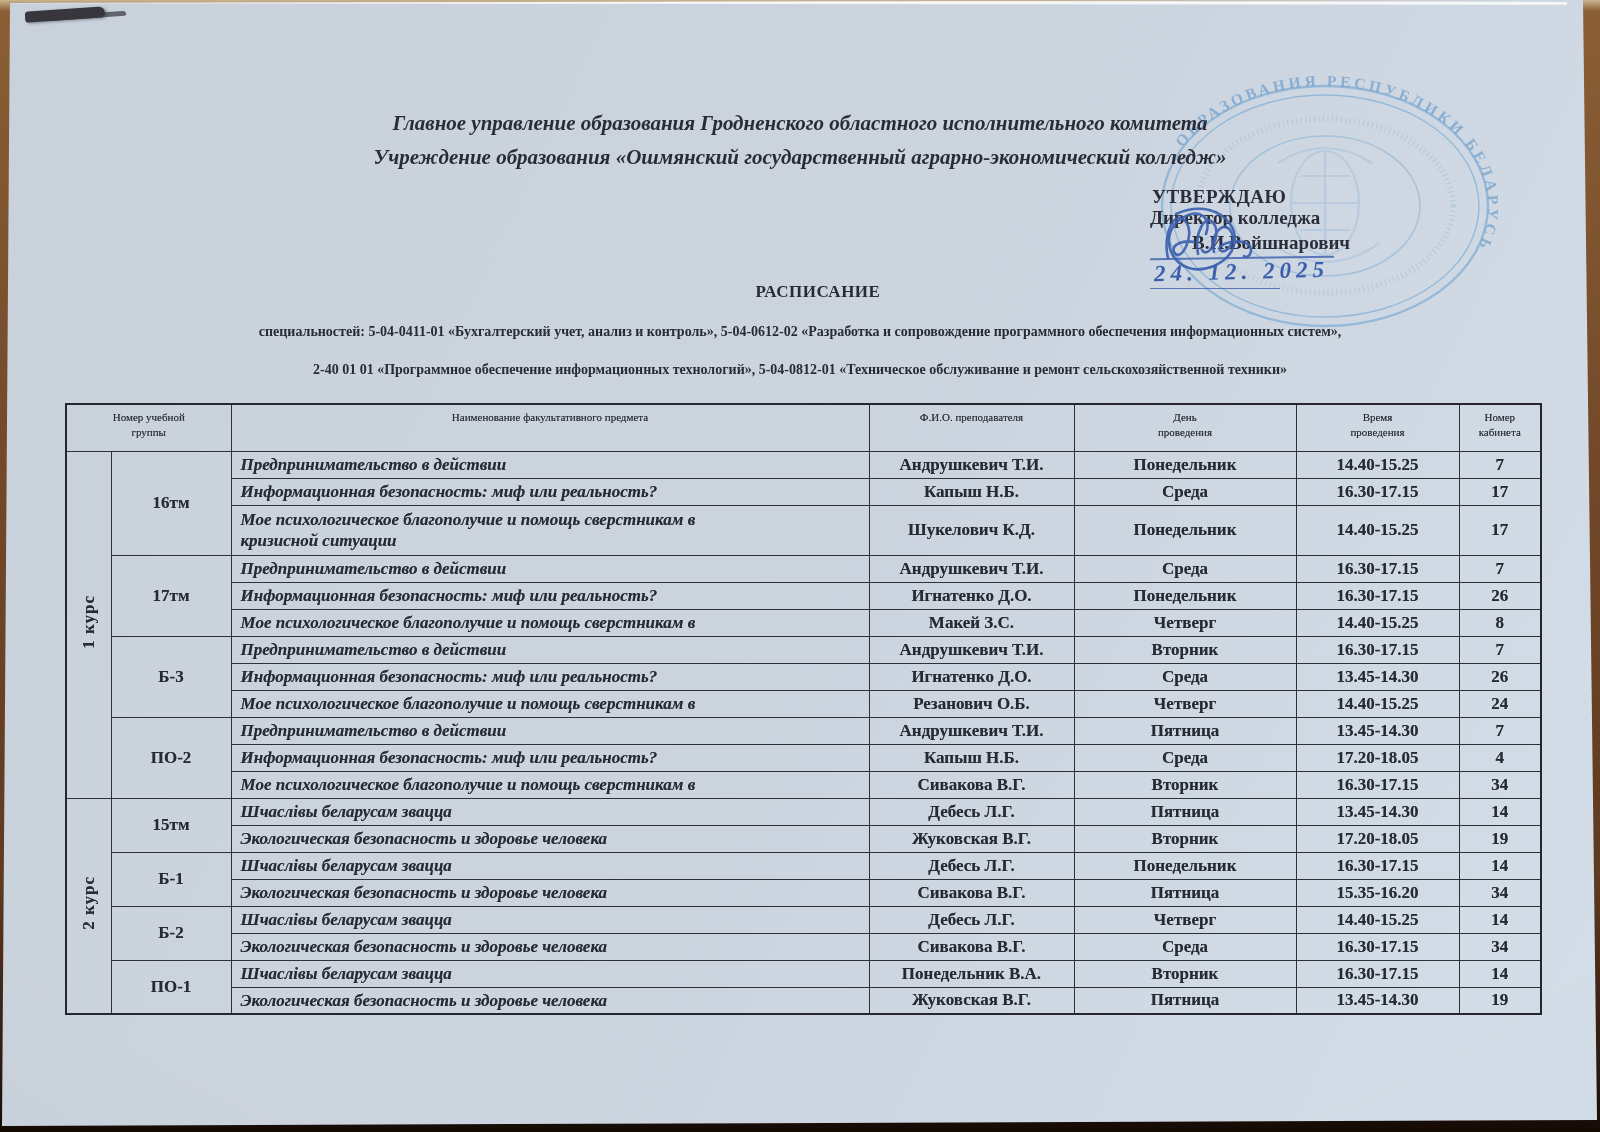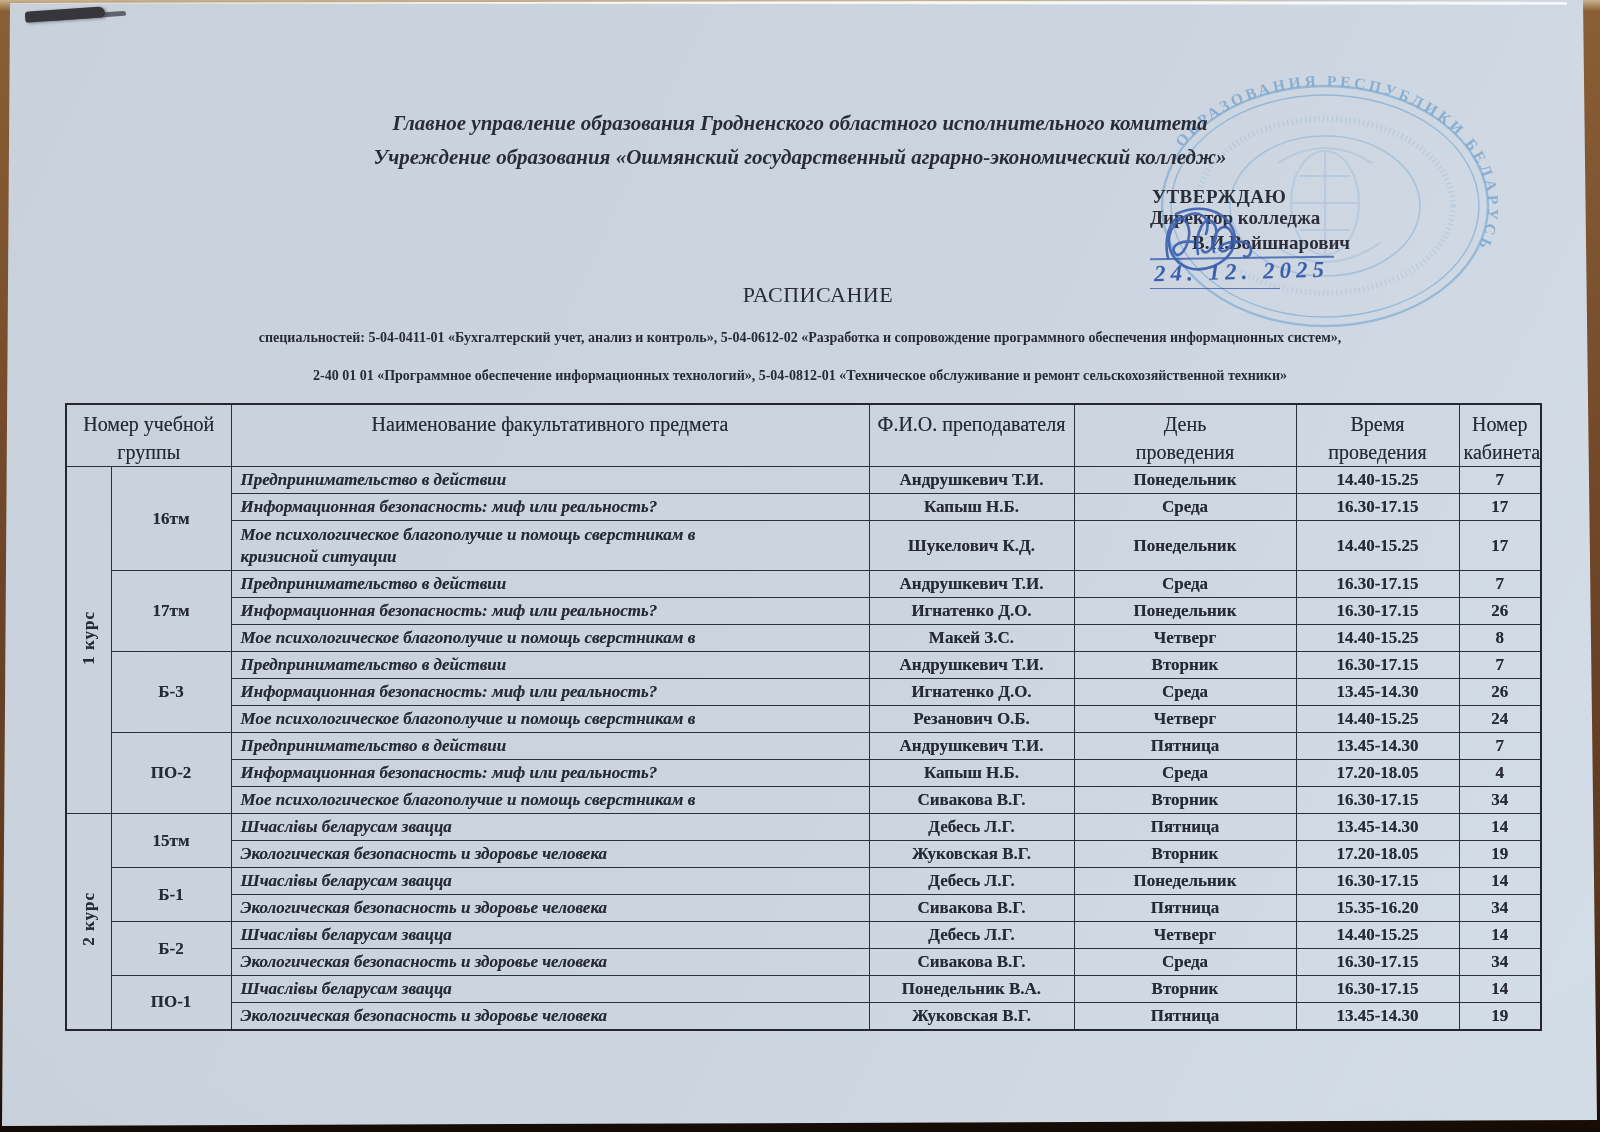--- a/index.html
+++ b/index.html
@@ -30,37 +30,37 @@
   .approve-role{position:absolute;top:29px;left:0;font-size:19px;font-weight:600;}
   .approve-name{position:absolute;top:54px;left:42px;font-size:19px;font-weight:700;}
   .sig-line{position:absolute;top:79px;left:0;width:184px;border-top:2px solid rgba(59,95,174,.8);transform:rotate(-0.8deg);}
   .approve-date{position:absolute;top:81px;left:4px;font-size:23px;font-style:italic;font-weight:700;
     color:#3b5fae;letter-spacing:5px;transform:rotate(-1.5deg);}
   .date-line{position:absolute;top:110px;left:0;width:130px;border-top:1.8px solid rgba(59,95,174,.8);}
   .signature-svg{position:absolute;left:1146px;top:194px;z-index:3;}
   .stamp-svg{position:absolute;left:1100px;top:38px;z-index:1;opacity:.85;}
   .org,.approve,.titleblock{z-index:2;}
   .titleblock{position:absolute;top:282px;left:0;width:1600px;text-align:center;color:#282b35;}
-  .t-main{font-size:22px;font-weight:400;letter-spacing:.5px;padding-left:36px;}
+  .t-main{font-size:17px;font-weight:700;letter-spacing:.5px;padding-left:36px;}
   .t-sub{font-size:20px;font-weight:700;margin-top:6px;}
   .t-spec{font-size:14px;font-weight:700;margin-top:22px;}
   table.sched{
     position:absolute;left:65px;top:403px;width:1475px;z-index:2;
     border-collapse:collapse;table-layout:fixed;color:#262a33;
   }
   table.sched th,table.sched td{
     border:1.8px solid #2e3038;
     text-shadow:0 0 .5px rgba(40,44,60,.55);
     overflow:hidden;
   }
   table.sched{border:2.5px solid #26272e;}
   thead tr{height:47px;}
   tbody tr{height:27px;}
   tbody tr.tall{height:50px;}
-  th{font-size:20px;font-weight:400;text-align:center;vertical-align:top;
+  th{font-size:11px;font-weight:400;text-align:center;vertical-align:top;
      padding:5px 4px 0 4px;line-height:1.4;white-space:pre-line;}
   td{font-size:17px;font-weight:700;text-align:center;vertical-align:middle;padding:0 5px;}
   td.subject-cell{text-align:left;padding-left:9px;white-space:pre-line;line-height:1.25;font-style:italic;}
   td.course-cell{width:45px;}
   .vert{display:inline-block;writing-mode:vertical-rl;transform:rotate(180deg);
         font-weight:700;font-size:17px;letter-spacing:1px;}
 </style>
 </head>
 <body>
 

